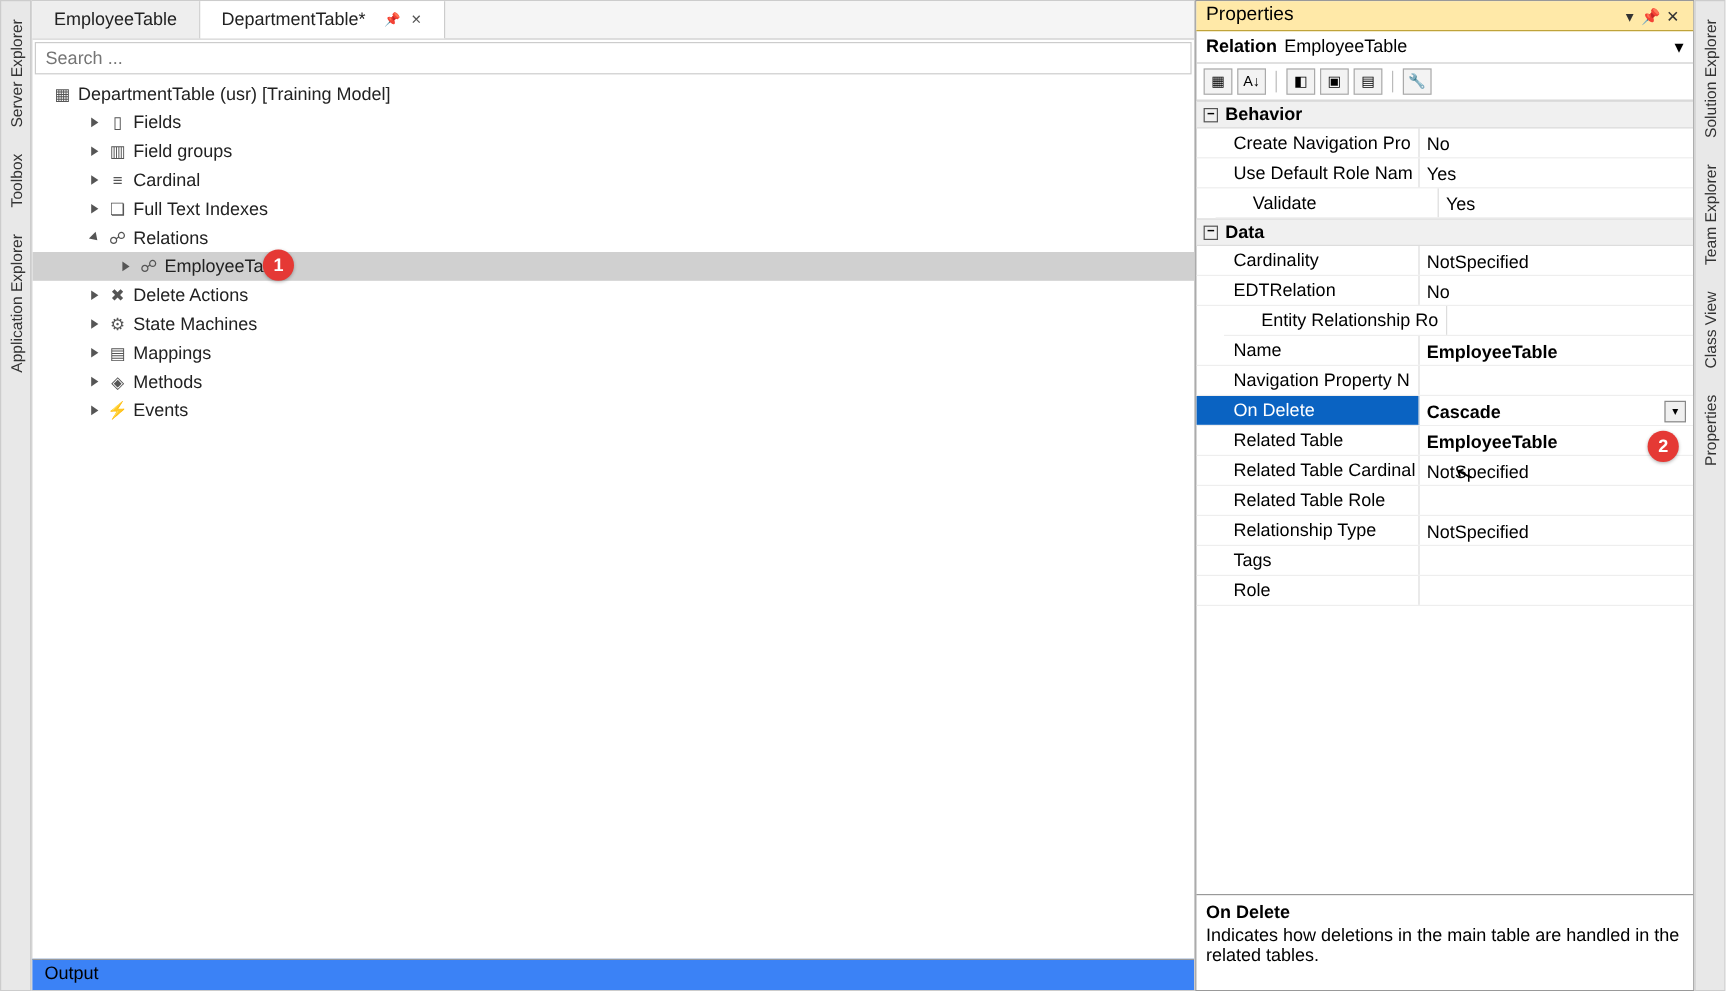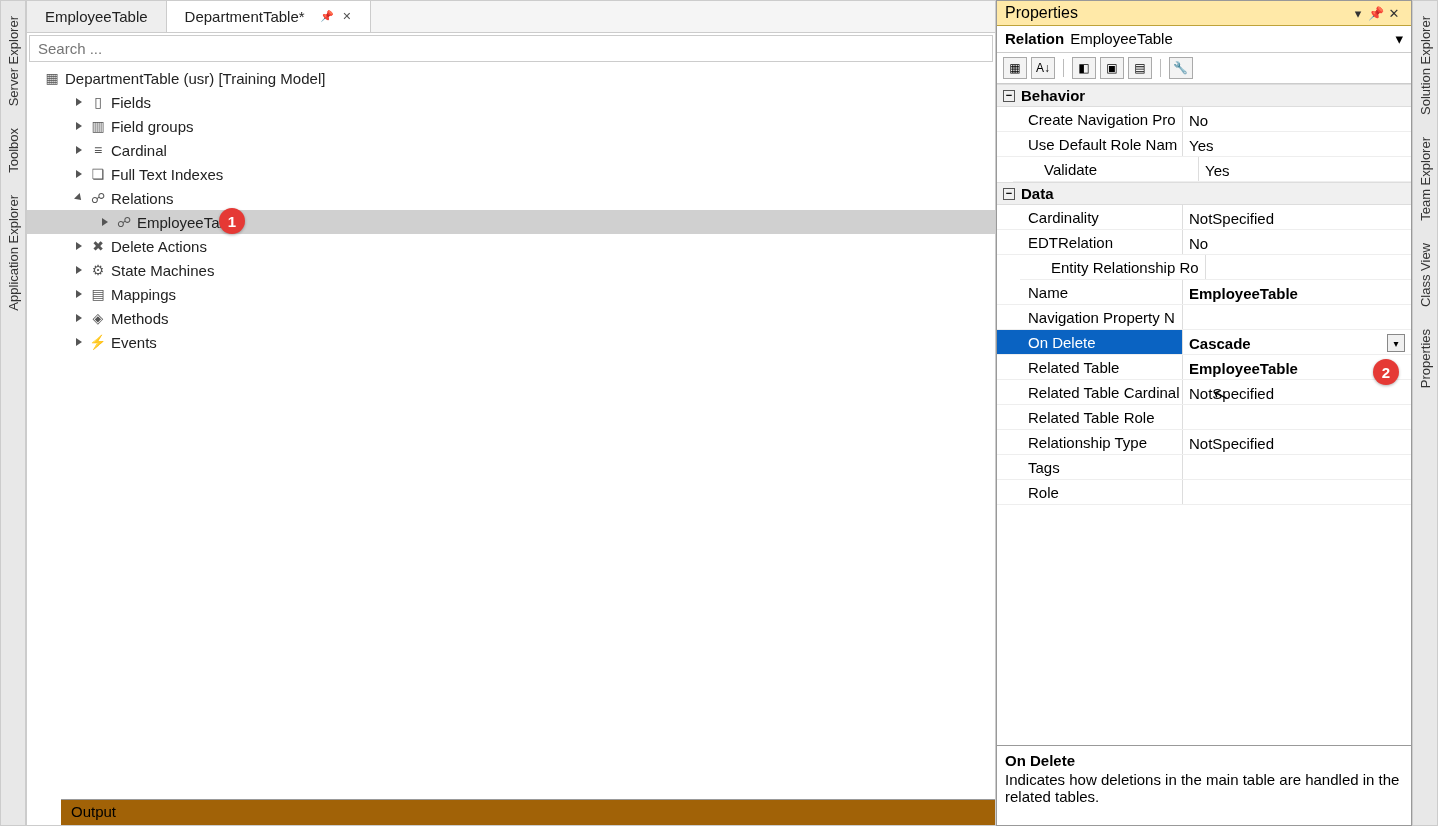--- a/index.html
+++ b/index.html
@@ -34,21 +34,21 @@
 .cat-toggle { width:12px; height:12px; border:1px solid #555; display:inline-flex; align-items:center; justify-content:center; font-size:11px; line-height:1; cursor:pointer; }
 .prop-row { display:flex; height:25px; border-bottom:1px solid #eee; align-items:stretch; }
 .prop-name { width:186px; padding:2px 4px 2px 31px; overflow:hidden; white-space:nowrap; border-right:1px solid #ddd; display:flex; align-items:center; }
 .prop-val { flex:1; padding:2px 6px; display:flex; align-items:flex-end; overflow:hidden; white-space:nowrap; }
 .prop-row.selected .prop-name { background:#0a63c2; color:#fff; }
 .prop-row.selected .prop-val { background:#fff; }
 .bold { font-weight:bold; }
 .dd-btn { width:18px; height:18px; border:1px solid #888; margin-left:auto; display:flex; align-items:center; justify-content:center; font-size:10px; cursor:pointer; background:#f0f0f0; }
 .desc { border-top:1px solid #999; padding:6px 8px; font-size:15px; min-height:80px; }
 .desc-title { font-weight:bold; margin-bottom:2px; }
-.output { height:26px; background:#a16207; border-top:1px solid #999; padding:3px 10px; font-size:15px;margin-left:34px; }
+.output { height:26px; background:#3b82f6; border-top:1px solid #999; padding:3px 10px; font-size:15px; }
 .cursor { position:absolute; font-size:18px; pointer-events:none; }
 </style>
 </head>
 <body>
 
 <div class="left-rail">
   <div class="rail-tab">Server Explorer</div>
   <div class="rail-tab">Toolbox</div>
   <div class="rail-tab">Application Explorer</div>
 </div>

